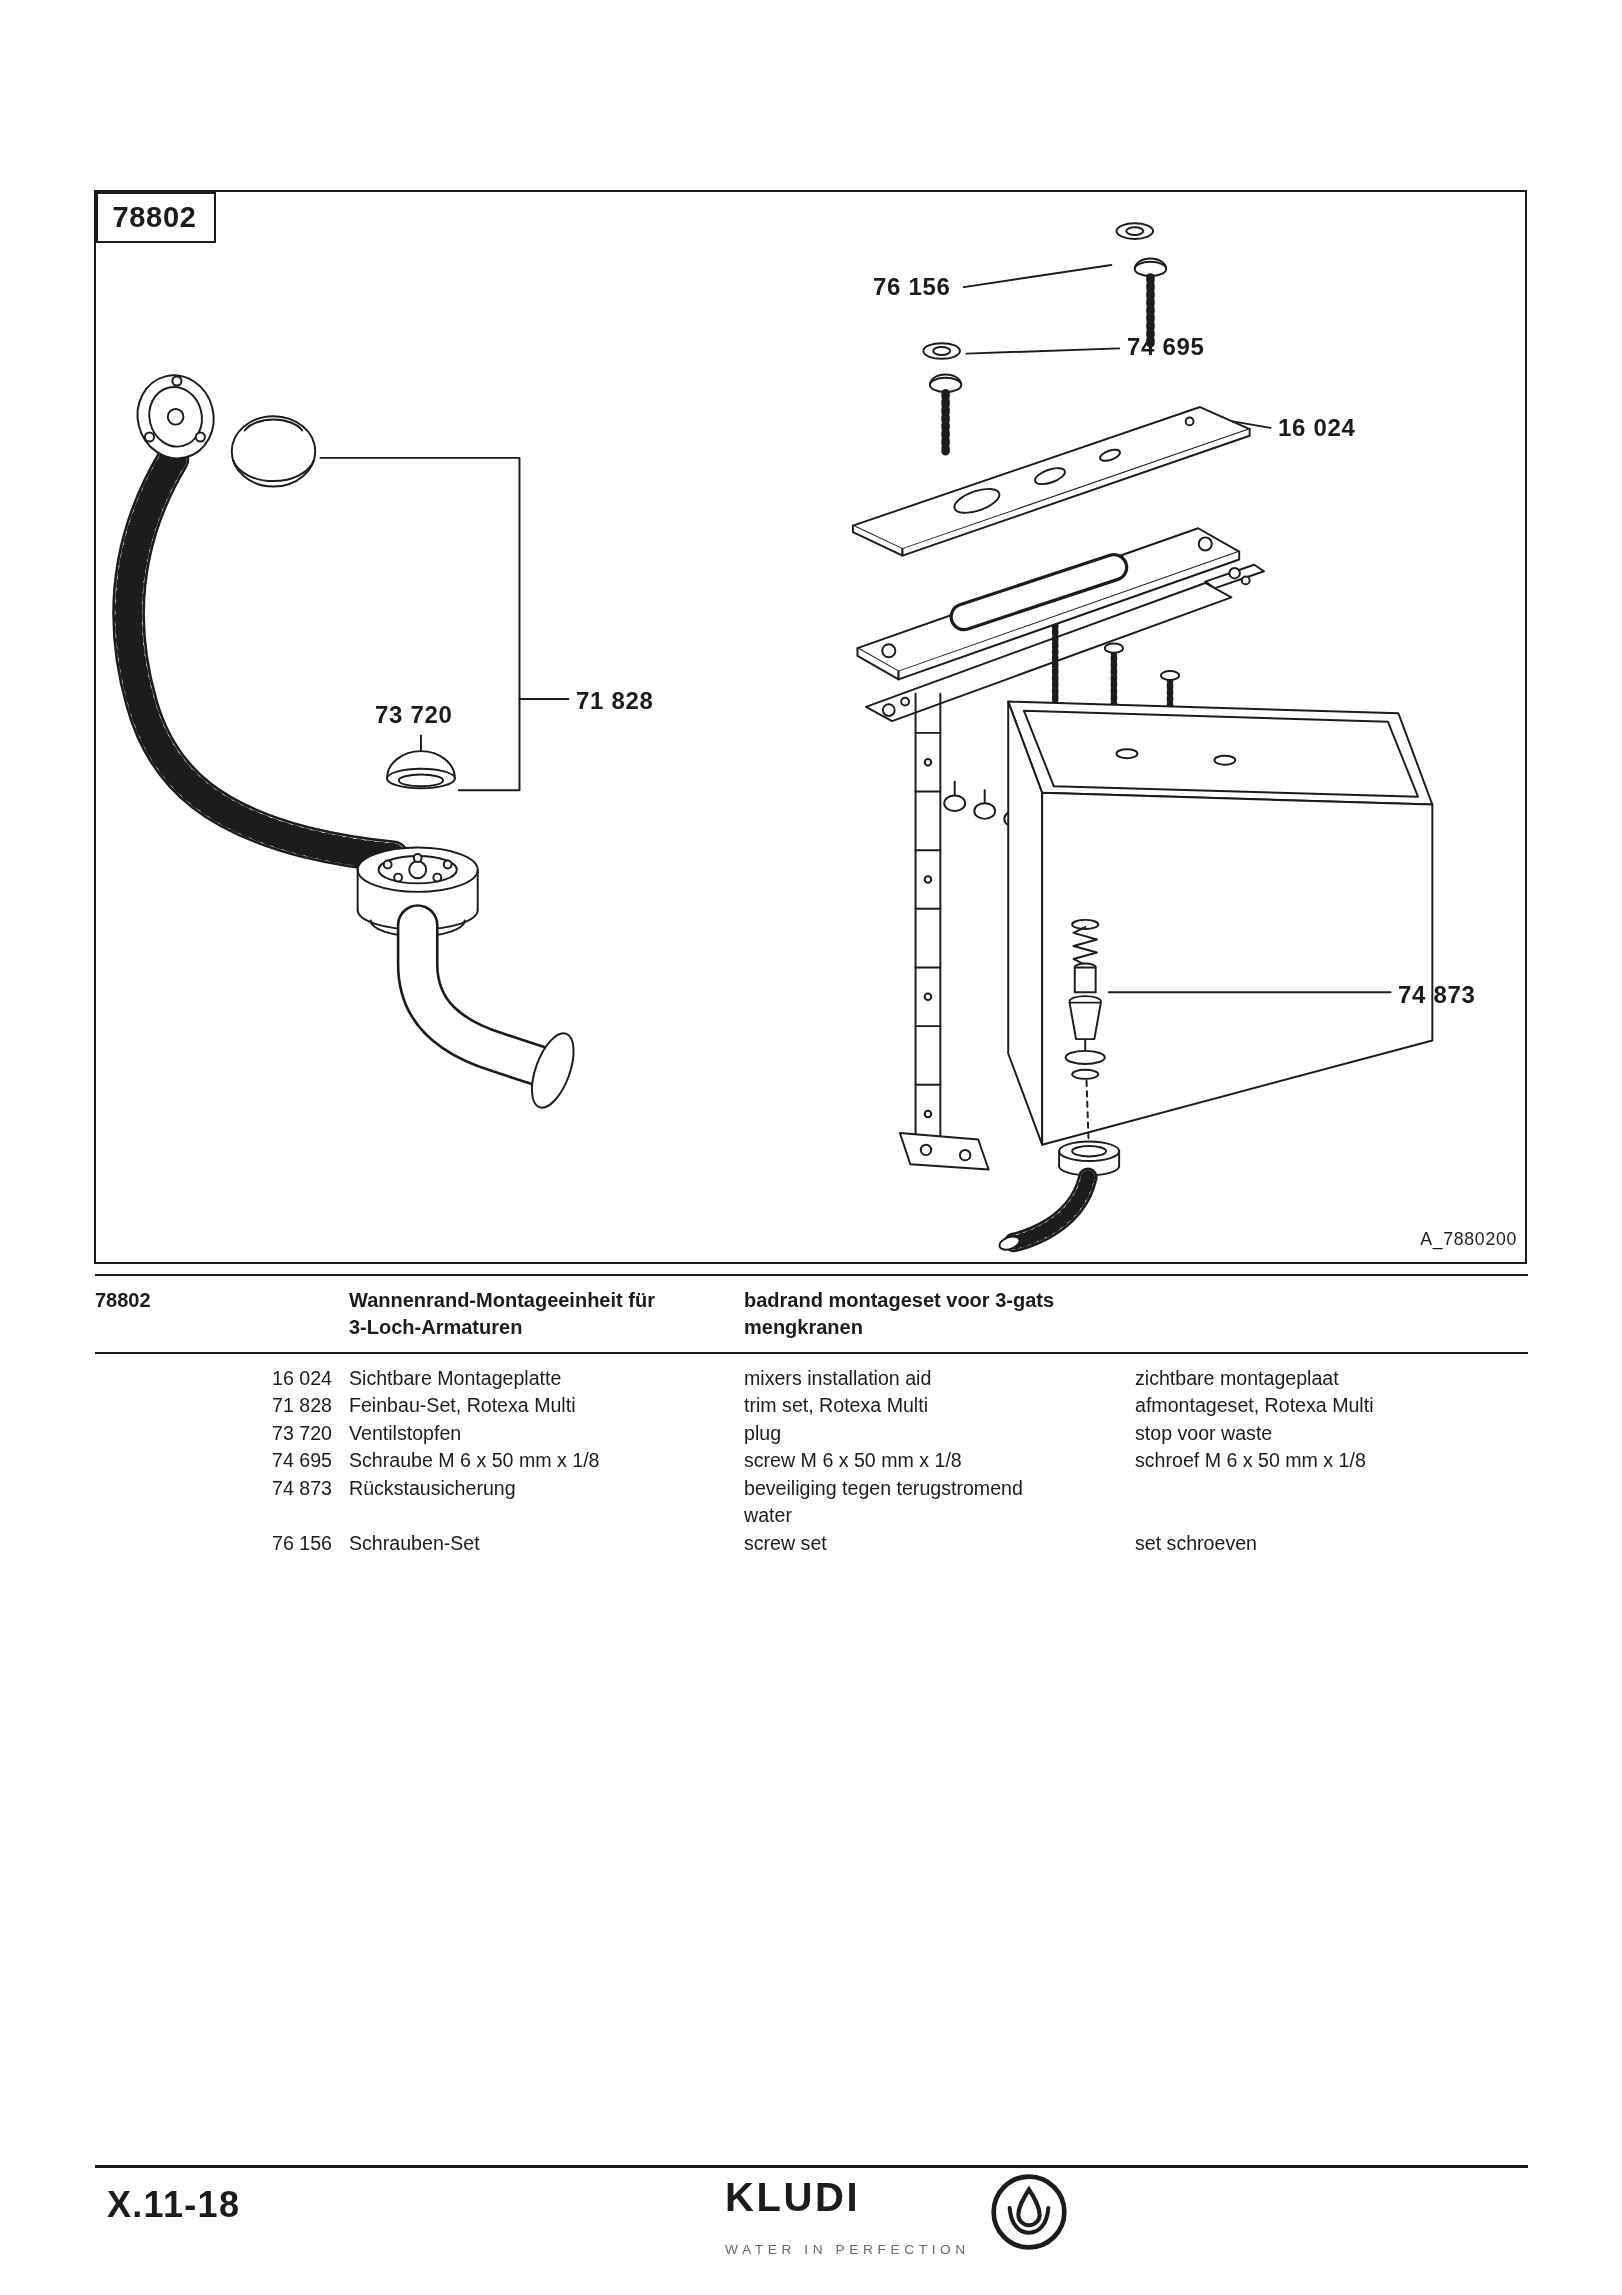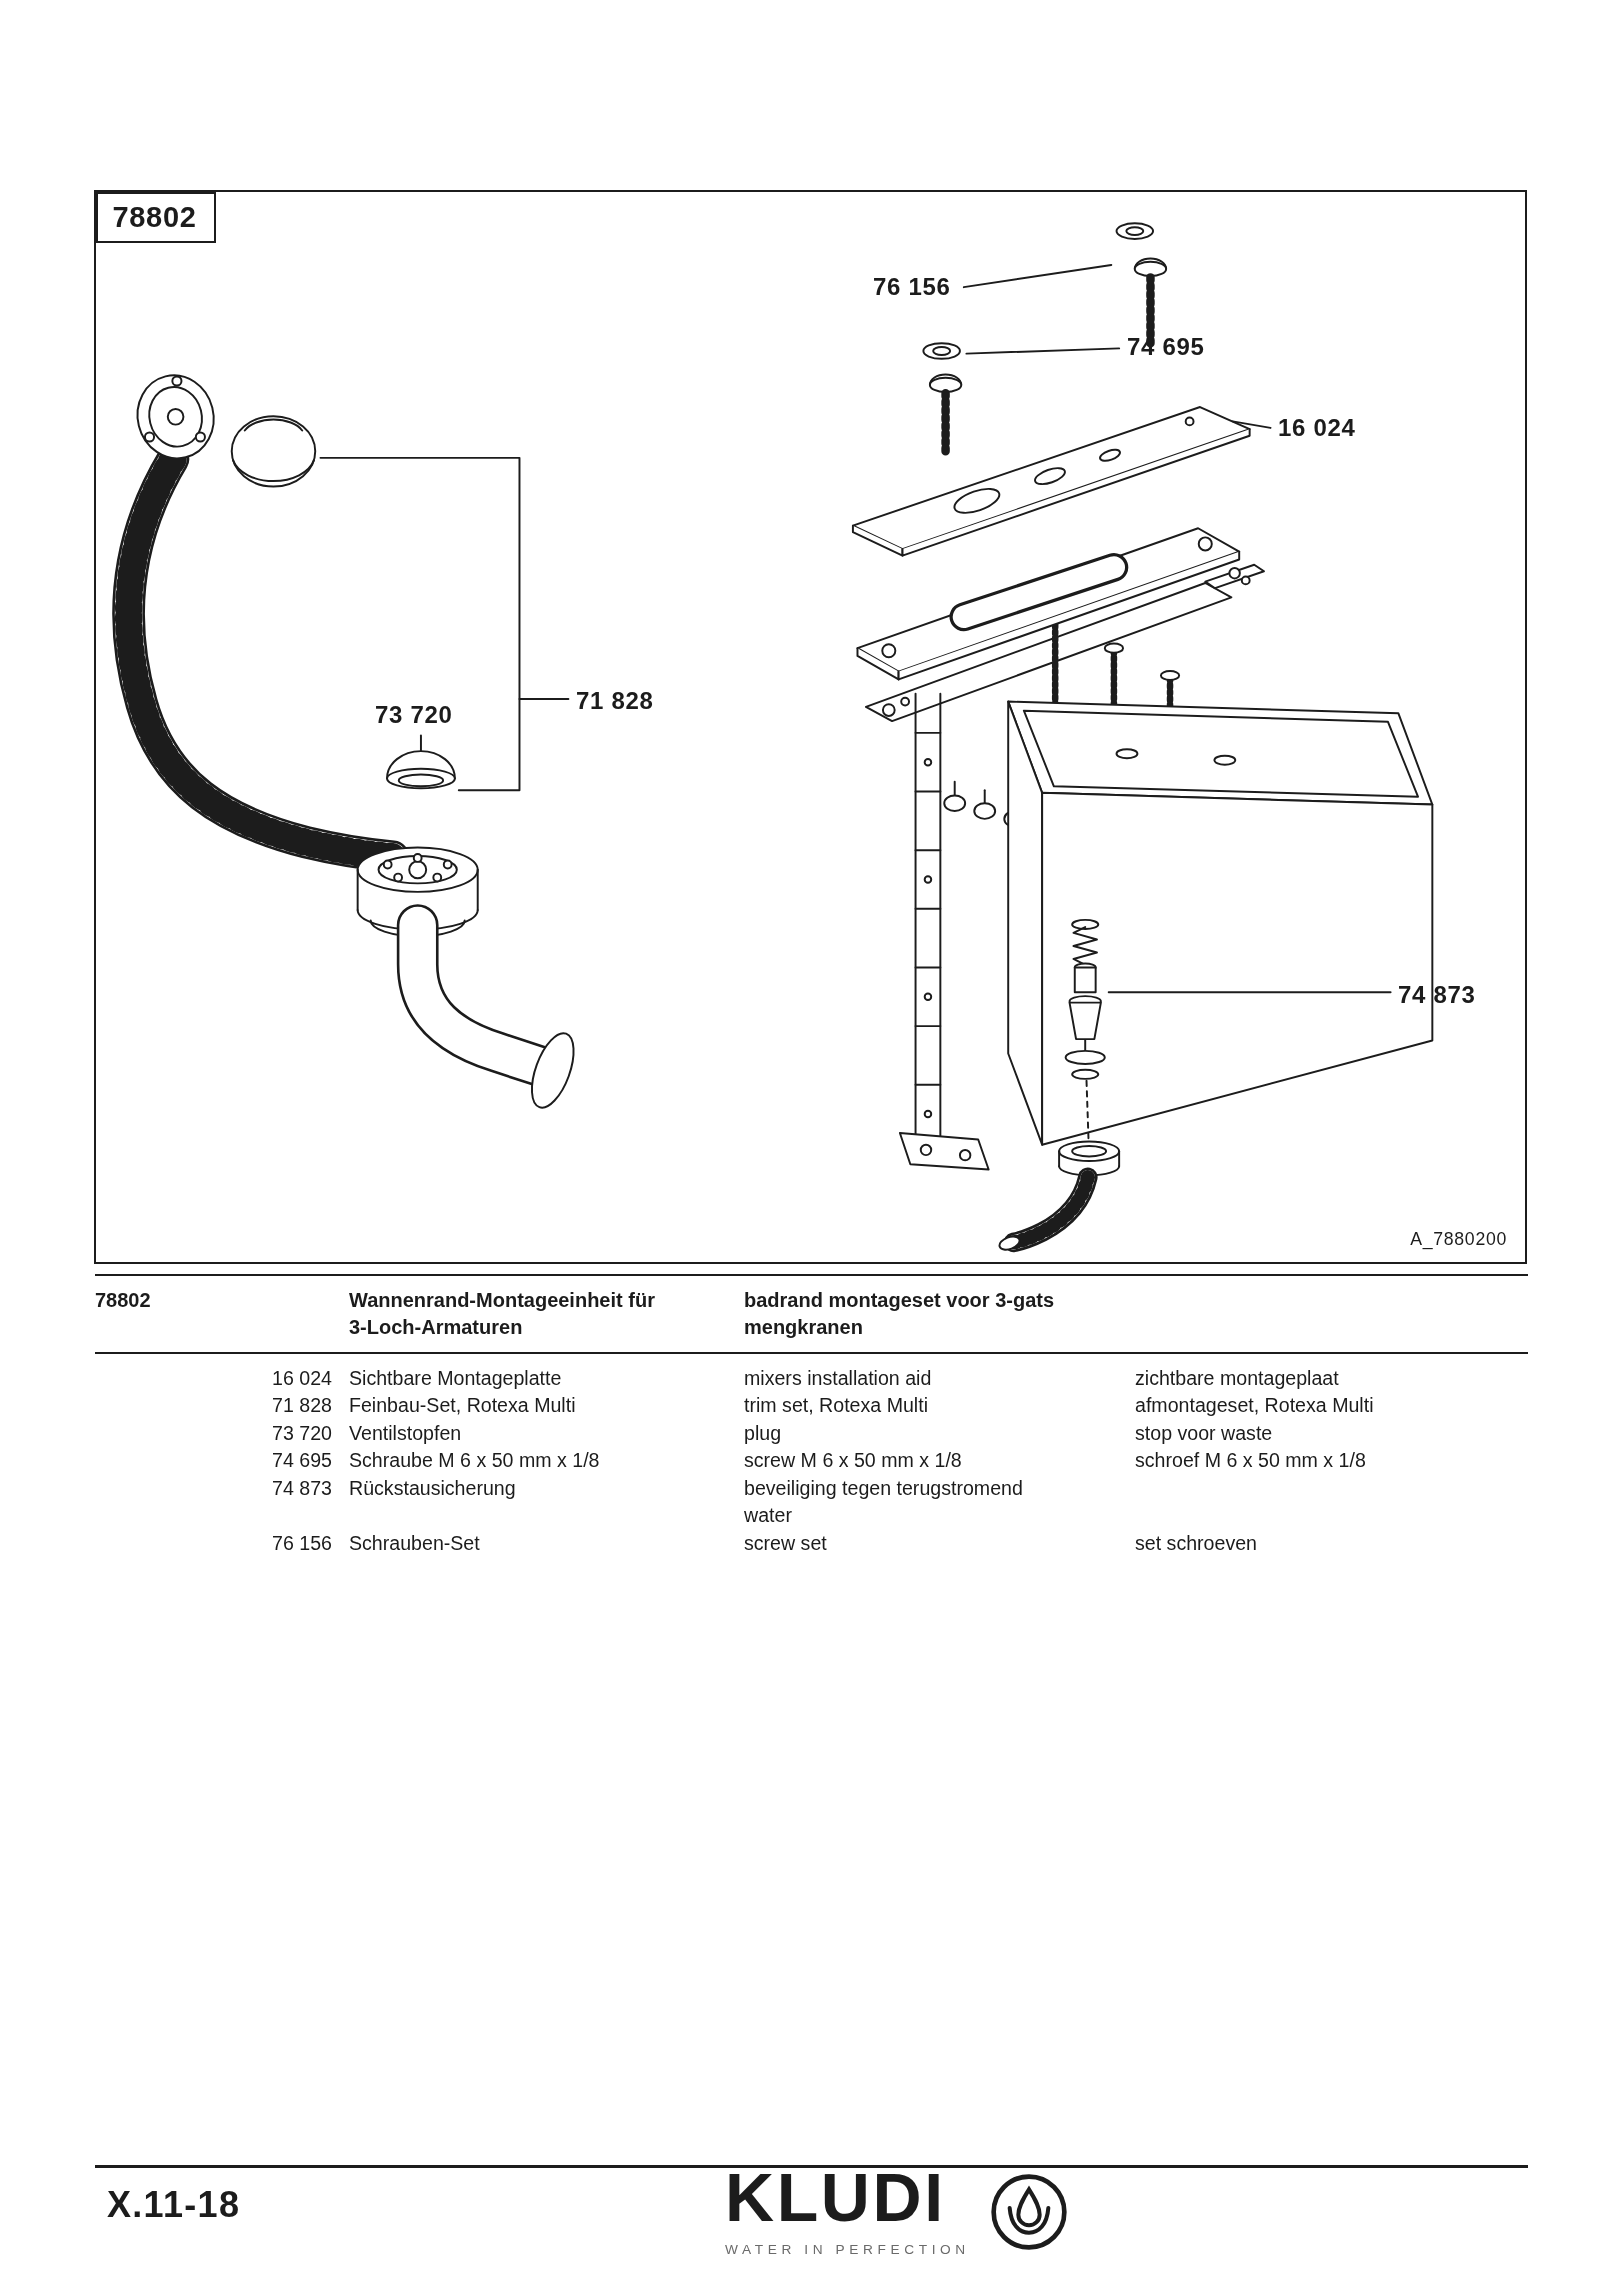--- a/index.html
+++ b/index.html
@@ -30,21 +30,21 @@
     z-index:3;
   }
   .frame svg { position:absolute; left:0; top:0; width:100%; height:100%; }
 
   .dlabel {
     position:absolute;
     font-size:24px; font-weight:600; letter-spacing:0.7px;
     white-space:nowrap; z-index:2;
   }
   .figref {
-    position:absolute; right:18px; top:1037px;
+    position:absolute; right:8px; top:1037px;
     font-size:17.7px; font-weight:400; letter-spacing:0.7px;
   }
 
   
   .table { position:absolute; left:95px; top:1274px; width:1433px; }
   .t-head {
     display:grid;
     grid-template-columns:237px 378px 374px 376px;
     column-gap:17px;
     border-top:2.6px solid #1c1c1c;
@@ -70,21 +70,21 @@
   }
   .page-number {
     position:absolute; left:107px; top:2184px;
     font-size:36px; font-weight:bold; letter-spacing:1.3px;
   }
   .brand {
     position:absolute; left:725px; top:2171px;
     display:flex; align-items:flex-start; gap:19.6px;
   }
   .brand-text { display:flex; flex-direction:column; }
-  .brand-name { font-size:68px; font-weight:bold; letter-spacing:2.6px; line-height:52px; }
+  .brand-name { font-size:40px; font-weight:bold; letter-spacing:2.6px; line-height:52px; }
   .brand-tagline { font-size:13.7px; letter-spacing:4.6px; color:#6a6a6a; margin-top:19px; }
   .brand-mark { width:80px; height:80px; margin-top:1.3px; }
 </style>
 </head>
 <body>
 
 <div class="page">
 
   <div class="code-box">78802</div>
 

